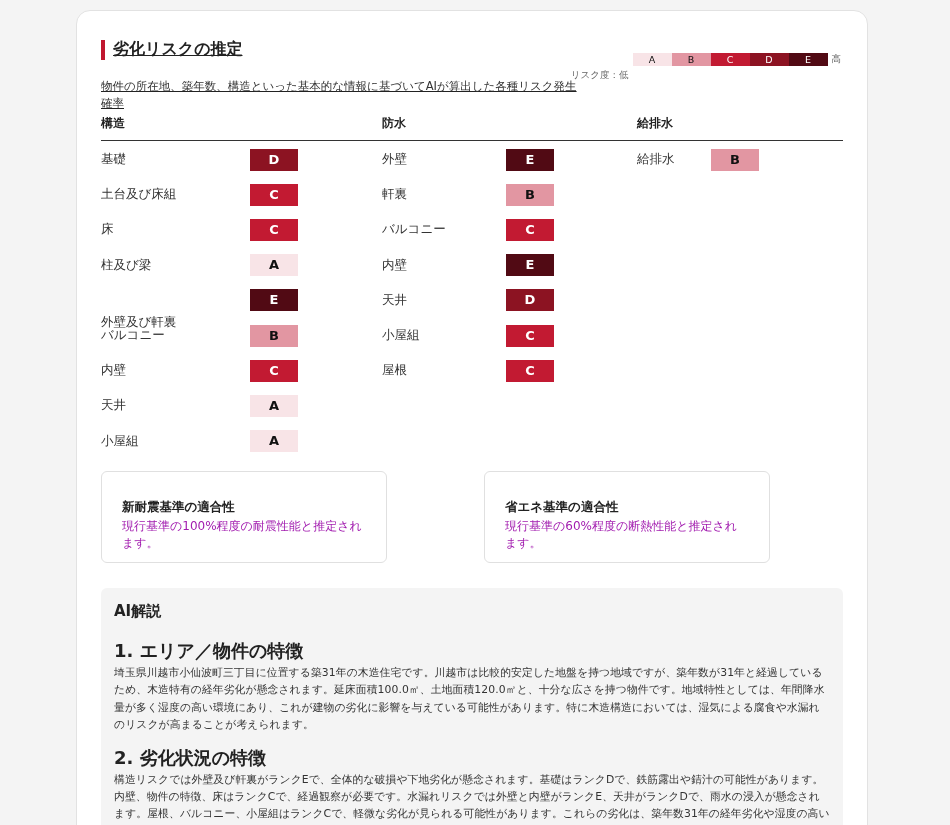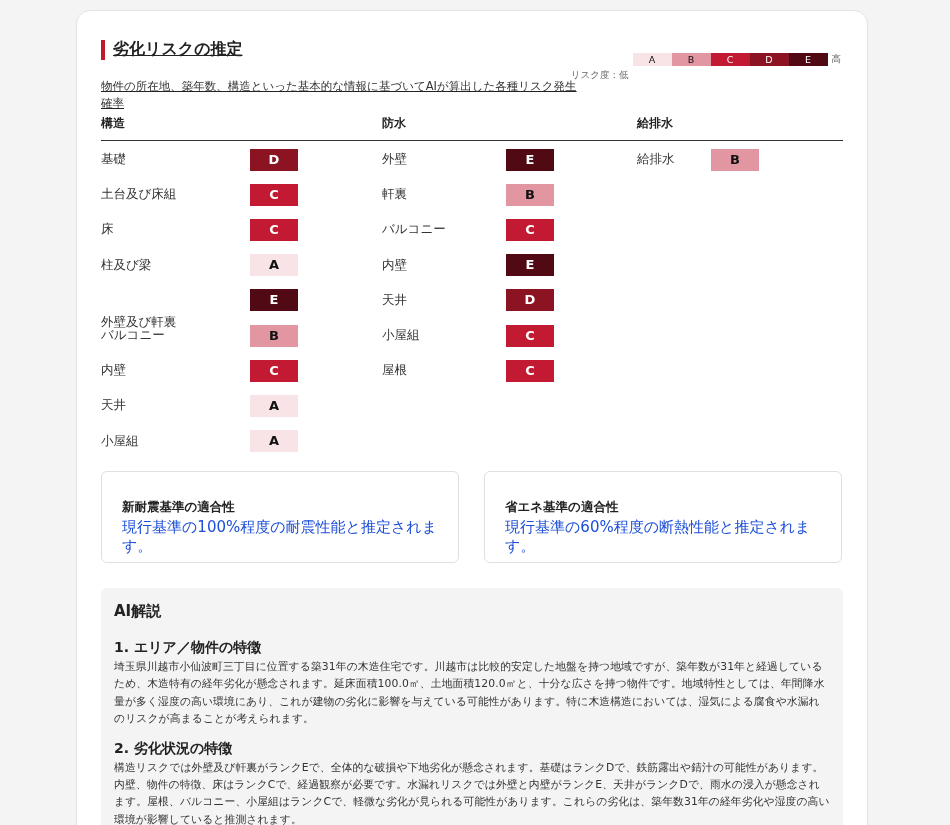--- a/index.html
+++ b/index.html
@@ -39,33 +39,33 @@
   .row .name { font-size: 12.5px; color: #333; }
   .badge { width: 48px; height: 22px; text-align: center; line-height: 22px; font-size: 13px; font-weight: bold; }
 
   .r-A { background: #f8e4e7; color: #111; }
   .r-B { background: #e296a2; color: #111; }
   .r-C { background: #c21a32; color: #fff; }
   .r-D { background: #8c1322; color: #fff; }
   .r-E { background: #510a14; color: #fff; }
 
   .box {
-    position: absolute; top: 460px; width: 358px; height: 92px;
+    position: absolute; top: 460px; width: 286px; height: 92px;
     border: 1px solid #e0e0e0; border-radius: 6px; background: #fff;
     padding: 27px 20px 0 20px;
   }
   .box .bt { font-size: 12.5px; font-weight: bold; color: #222; }
-  .box .bd { margin-top: 2px; font-size: 15px; color: #1d4ed8; }
+  .box .bd { margin-top: 2px; font-size: 12px; color: #a21caf; }
 
   .ai {
     position: absolute; left: 24px; top: 577px; width: 742px; height: 260px;
     background: #f4f4f4; border-radius: 6px; padding: 14px 13px;
   }
   .ai-title { font-size: 15px; font-weight: bold; color: #222; margin-bottom: 18px; }
-  .sec-title { font-size: 14px; font-weight: bold; color: #222; margin-bottom: 1px; }
+  .sec-title { font-size: 18px; font-weight: bold; color: #222; margin-bottom: 1px; }
   .sec-body { font-size: 10.8px; line-height: 17.4px; color: #333; margin-bottom: 12px; letter-spacing: 0.1px; }
 </style>
 </head>
 <body>
 
 <div class="card">
 
   <div class="header">
     <div class="title-wrap">
       <div class="title-bar"></div>

